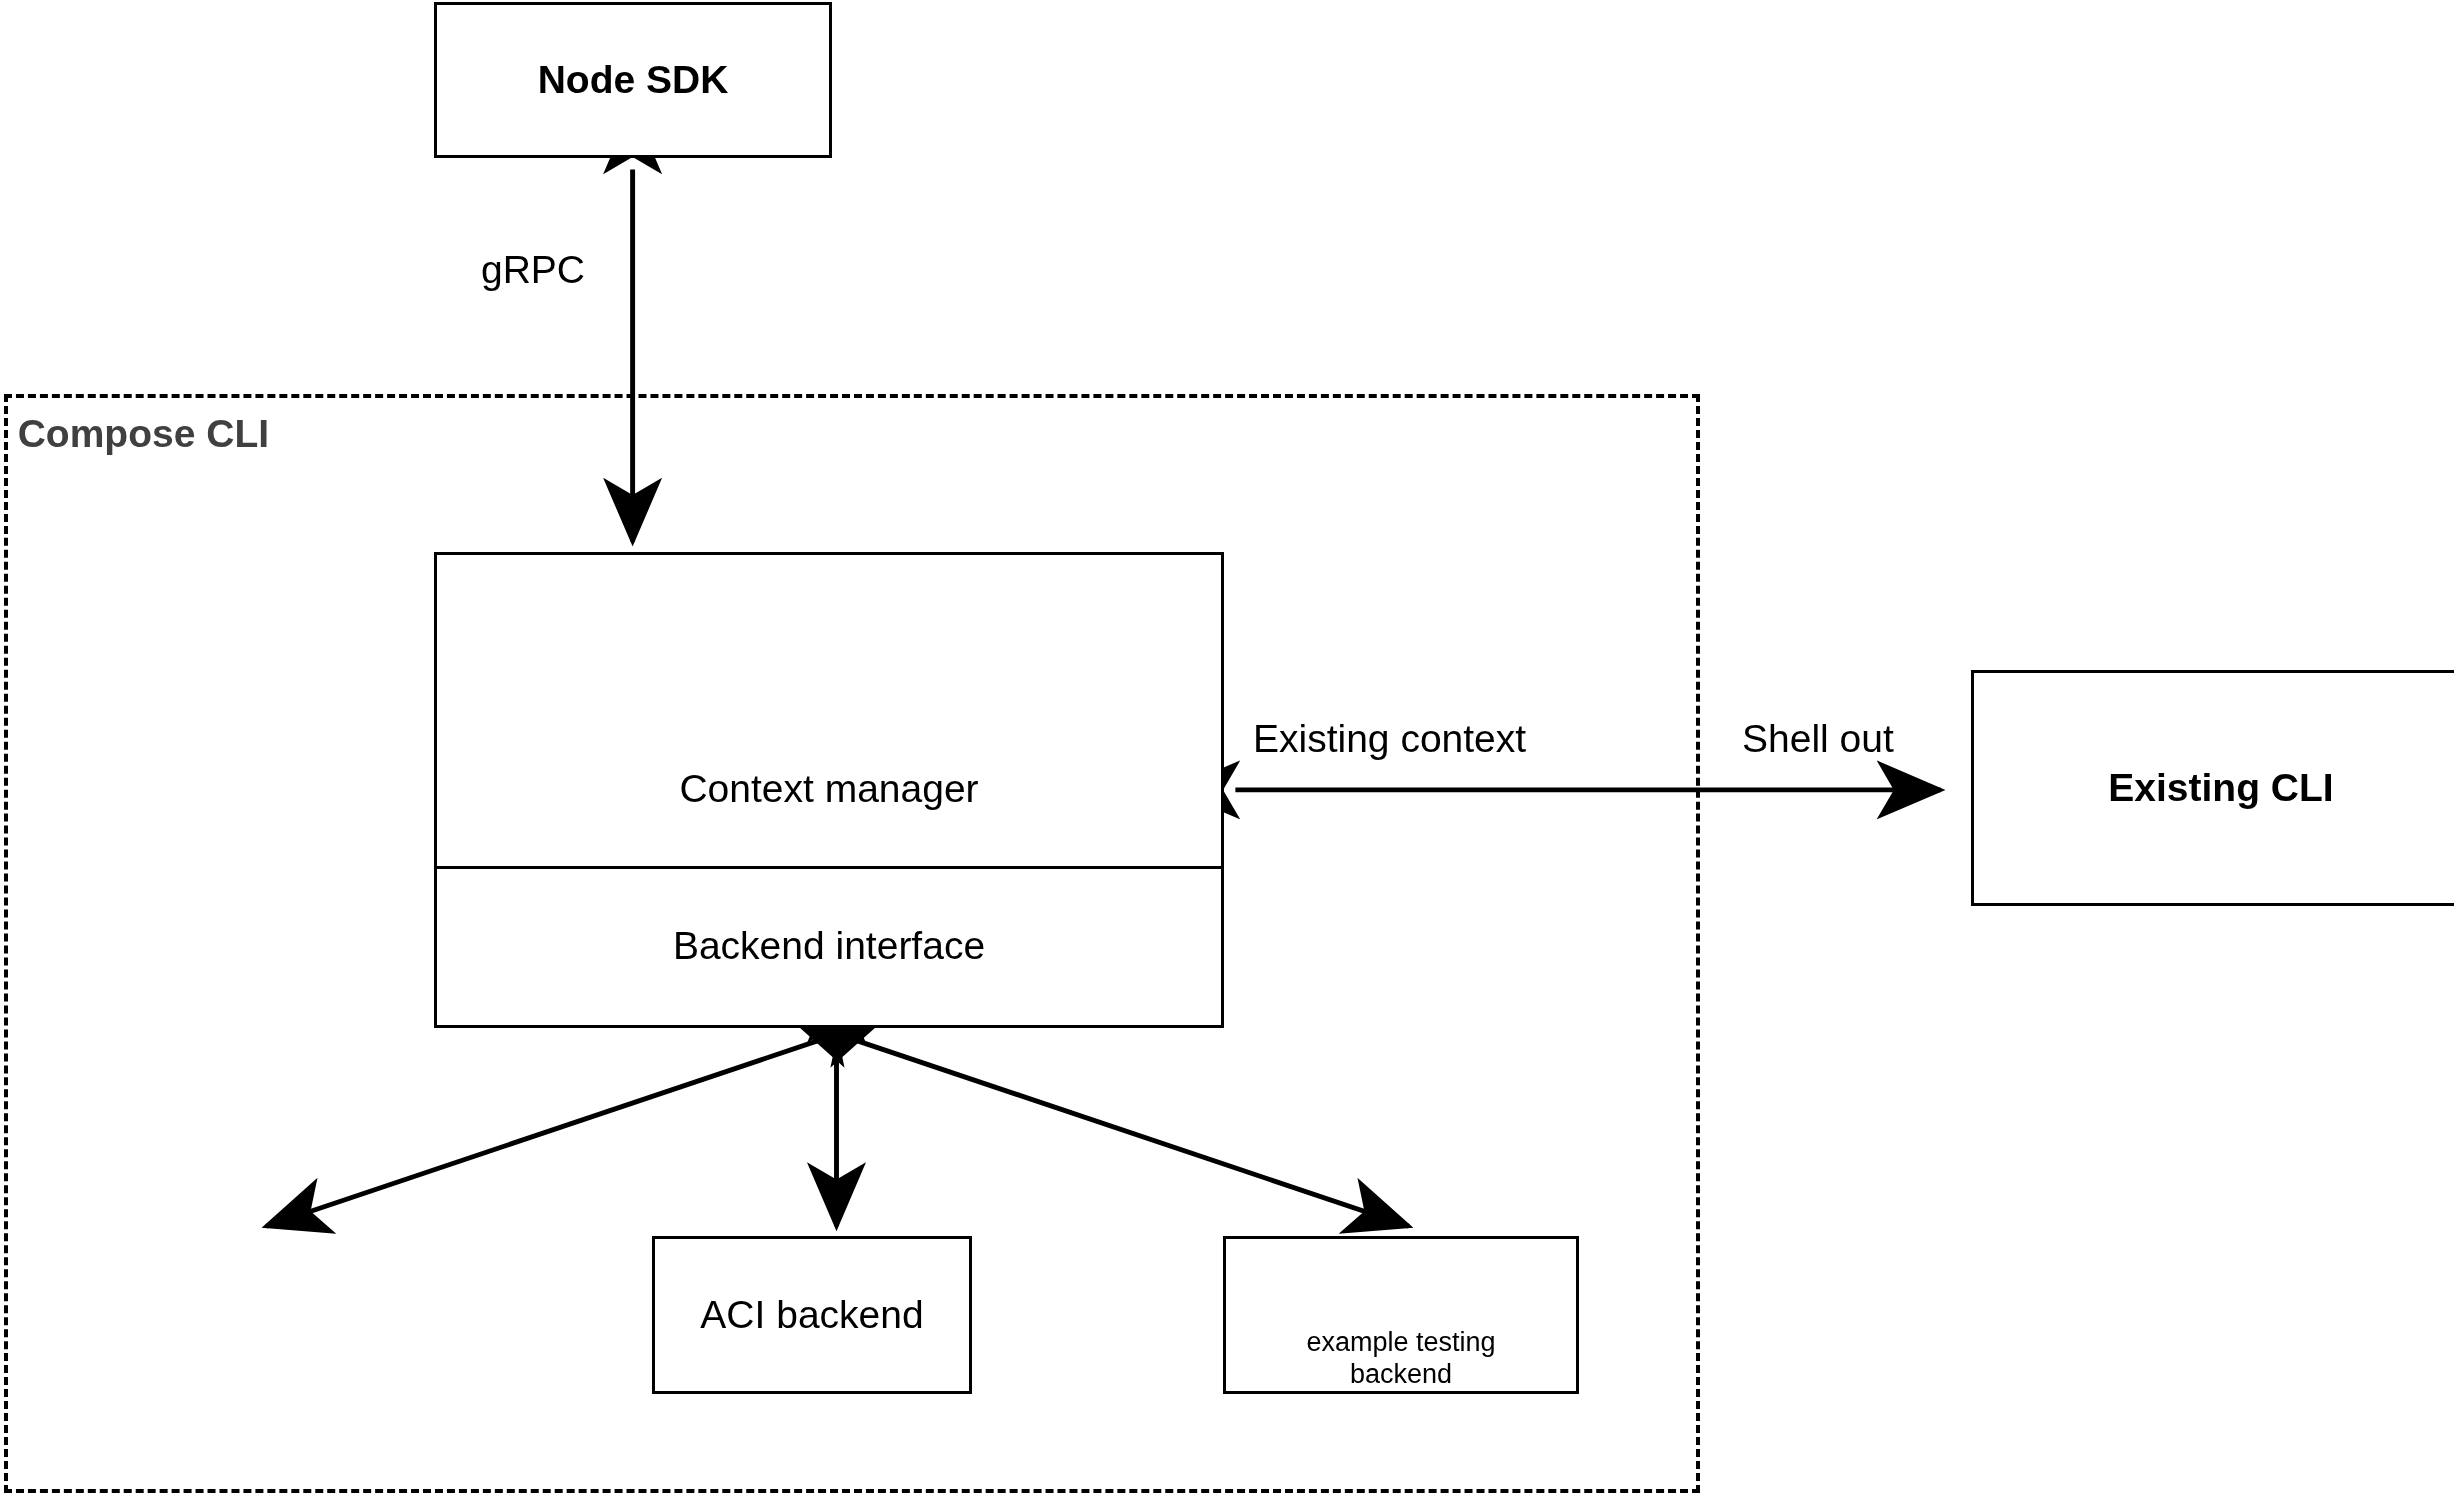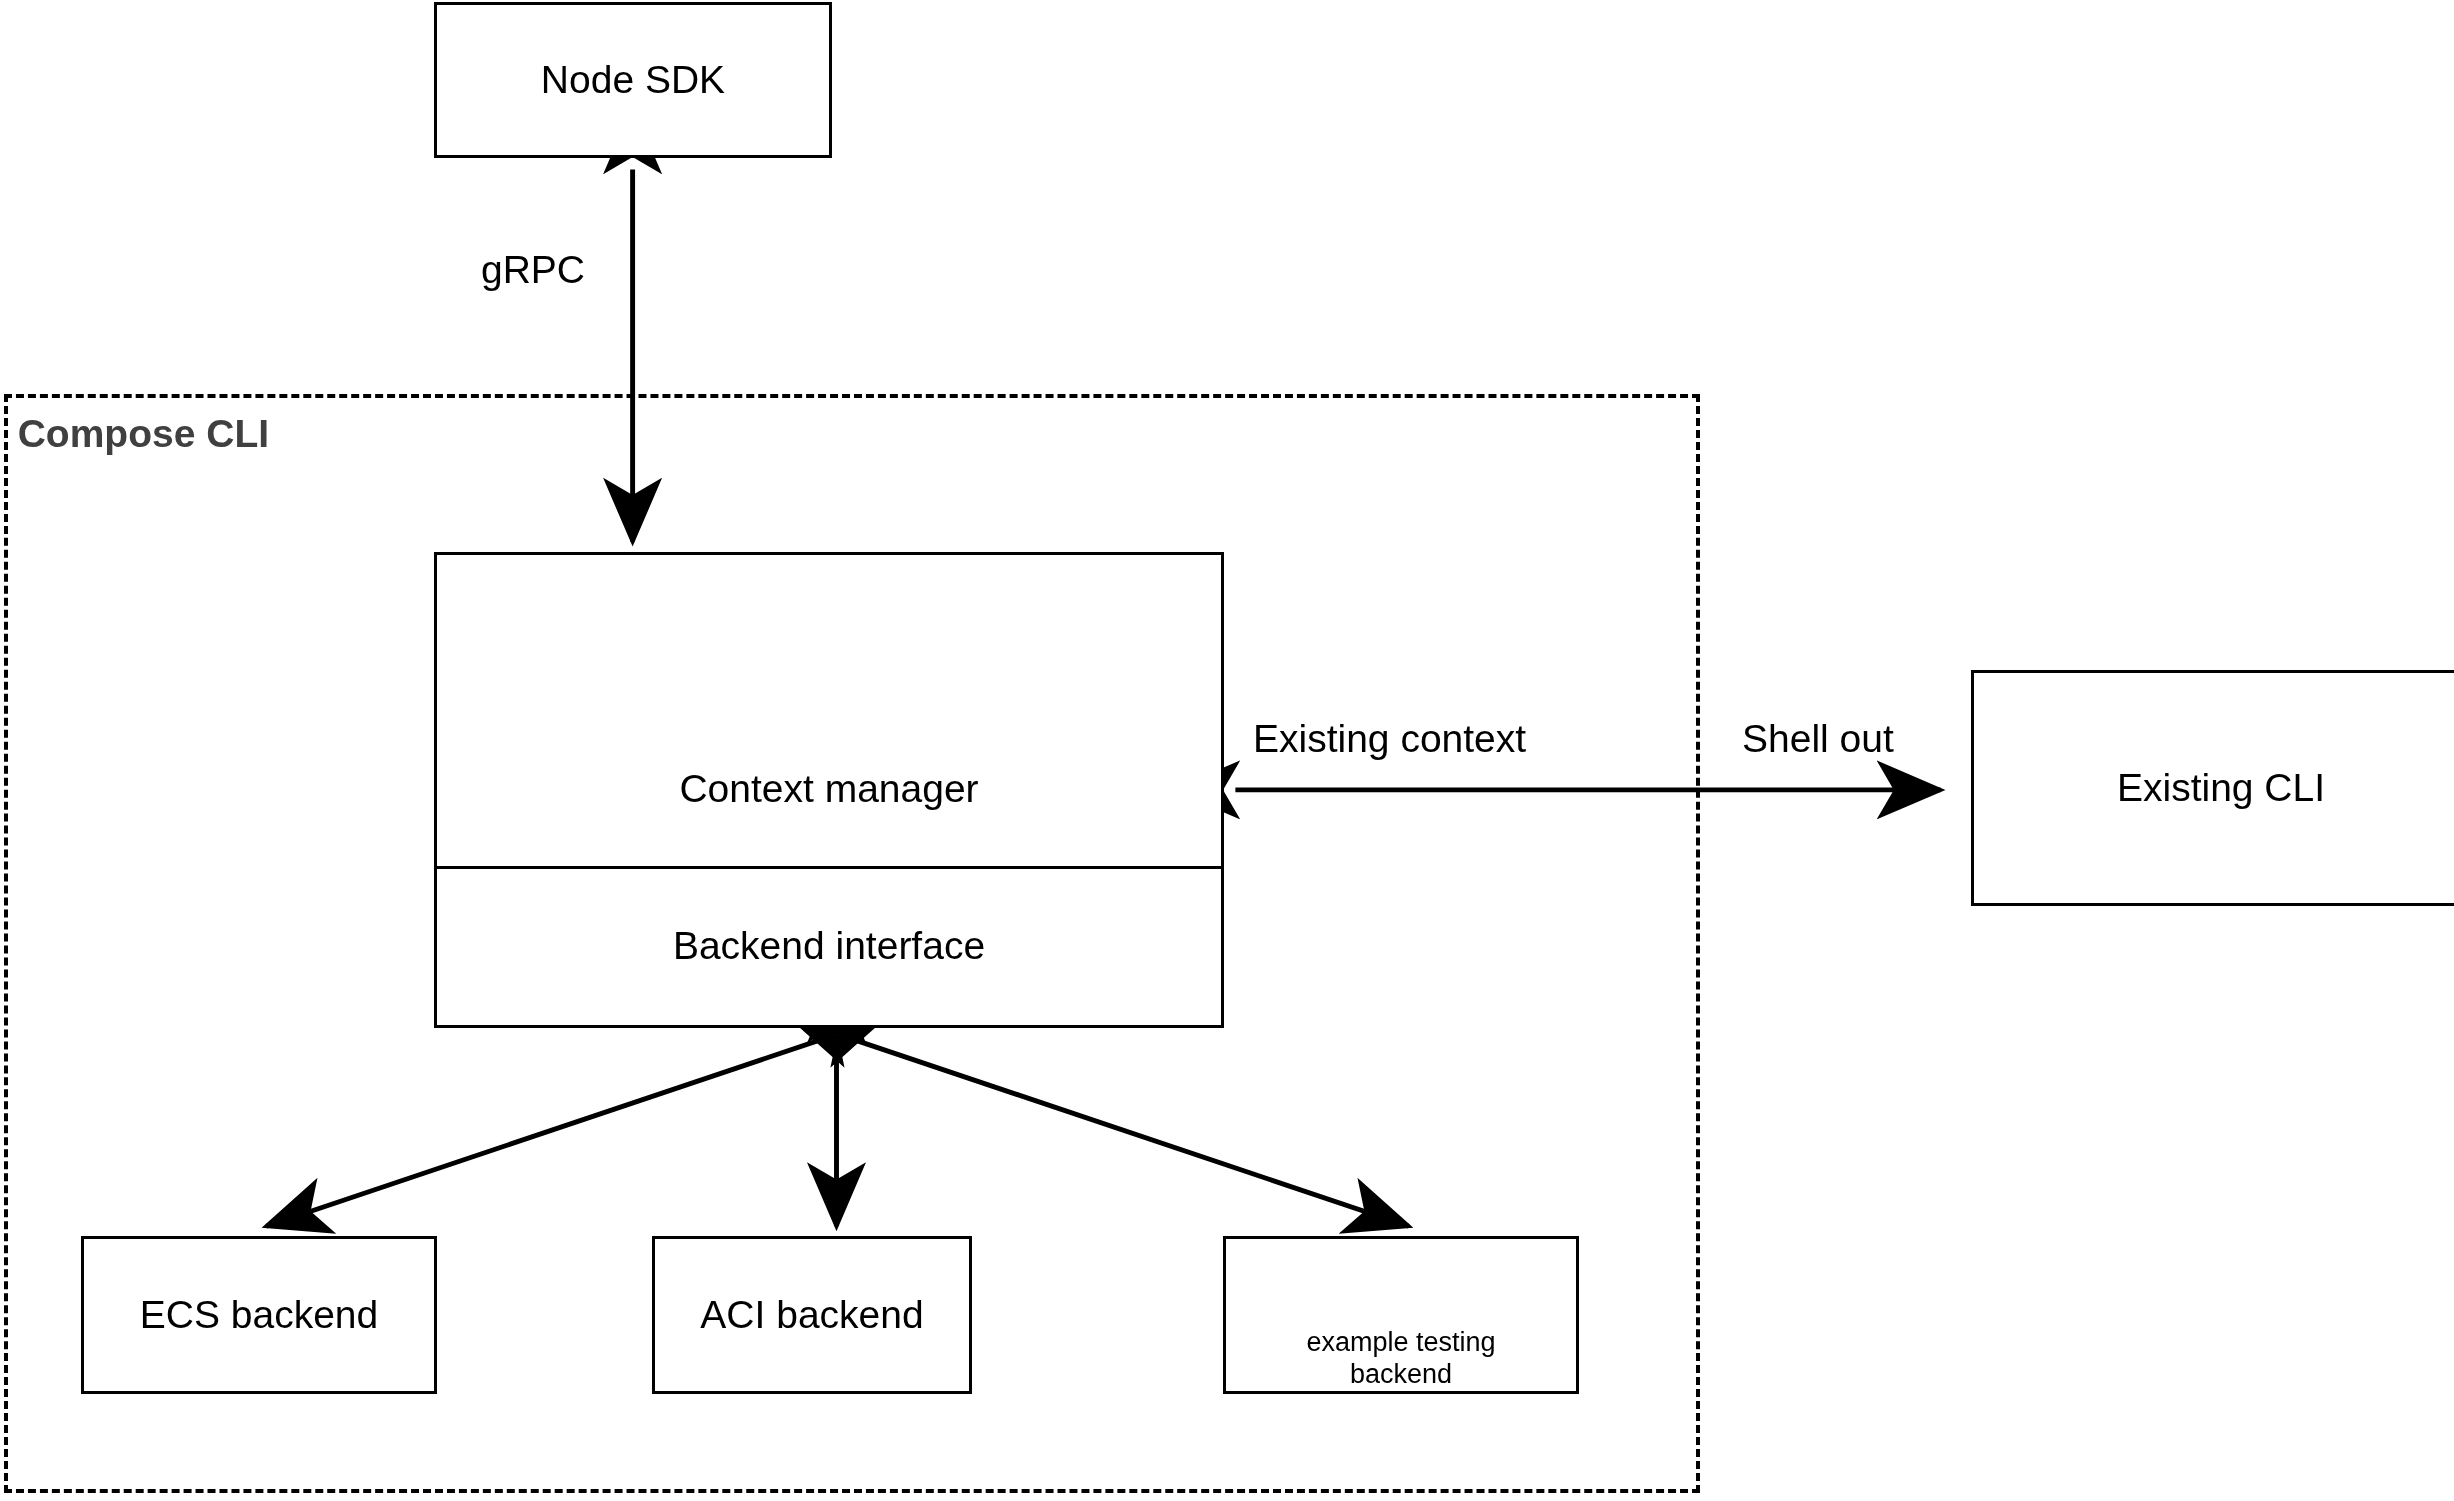--- a/index.html
+++ b/index.html
@@ -30,21 +30,21 @@
     box-sizing: border-box;
     border: 3.9px solid #000000;
     background: #ffffff;
     display: flex;
     align-items: center;
     justify-content: center;
     text-align: center;
     color: #000000;
     line-height: 1.18;
   }
-  .node.bold { font-weight: normal; }
+  .node.bold { font-weight: bold; }
   .node .label { padding: 0 9.9px; }
 
   
   #node-sdk-box {
     left: 434px; top: 2px; width: 398px; height: 156px;
     font-size: 39px;
   }
   #existing-cli-box {
     left: 1950px; top: 670px; width: 500px; height: 236px;
     font-size: 39px;
@@ -162,23 +162,20 @@
 
   <div id="compose-stack">
     <div class="stack-row" id="stack-row-mid">
       <span class="label">Context manager</span>
     </div>
     <div class="stack-row" id="stack-row-bottom">
       <span class="label">Backend interface</span>
     </div>
   </div>
 
-  <div class="node" id="ecs-backend-box">
-    <span class="label">ECS backend</span>
-  </div>
   <div class="node" id="aci-backend-box">
     <span class="label">ACI backend</span>
   </div>
   <div class="node" id="example-backend-box">
     <span class="label">
       <span>example testing</span><br>
       <span>backend</span>
     </span>
   </div>
 

